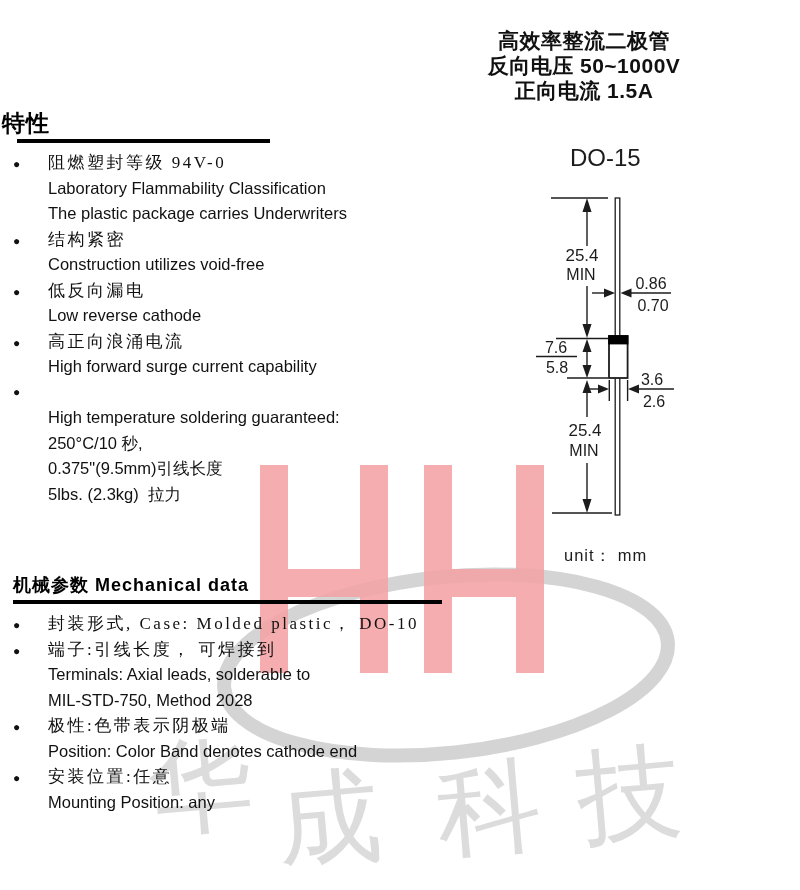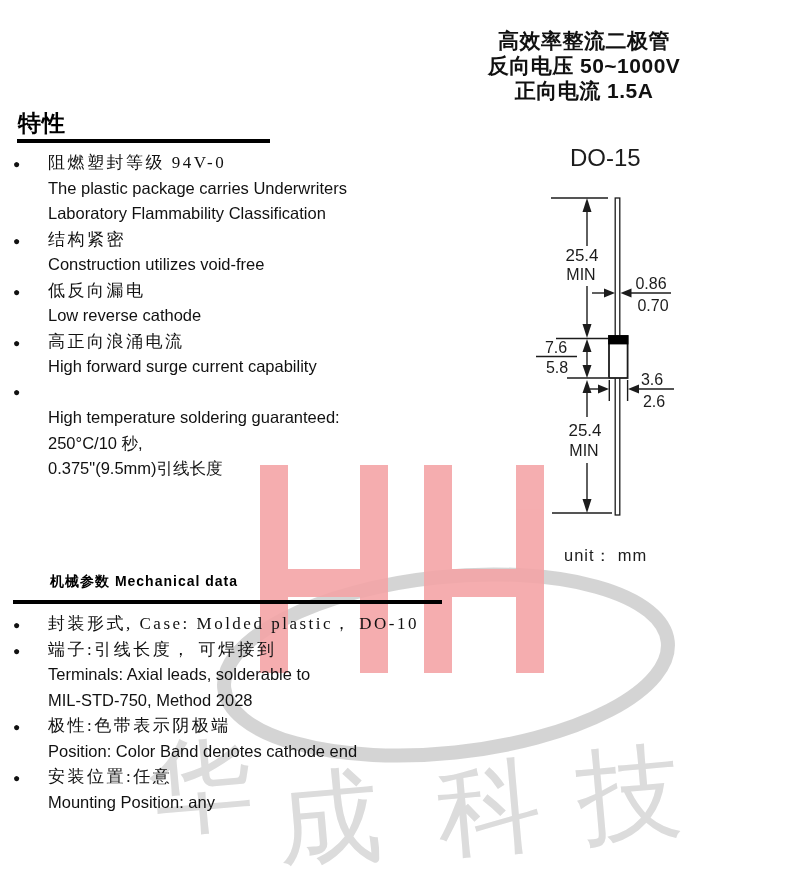--- a/index.html
+++ b/index.html
@@ -9,22 +9,22 @@
   }
   
   #watermark{position:absolute;left:0;top:0;width:800px;height:890px;z-index:0;}
   
   .hdr{
     position:absolute;top:19px;right:6px;width:420px;text-align:center;
     font-weight:bold;font-size:21px;line-height:25px;letter-spacing:.5px;z-index:2;margin-top:9px;
   }
   
   .sec-head{position:absolute;font-weight:bold;color:#000;z-index:2;letter-spacing:1px;}
-  #feat-head{left:18px;top:108px;font-size:23px;}
-  #mech-head{left:13px;top:573px;font-size:14px;margin-left:37px;}
+  #feat-head{left:2px;top:108px;font-size:23px;}
+  #mech-head{left:13px;top:573px;font-size:18px;}
   .rule{position:absolute;background:#000;height:4px;z-index:2;}
   #feat-rule{left:17px;top:139px;width:253px;}
   #mech-rule{left:13px;top:600px;width:429px;}
   
   .blist{position:absolute;left:13px;z-index:2;}
   #feat-list{top:150px;width:500px;}
   #mech-list{top:611px;width:540px;}
   .bline{display:flex;align-items:baseline;height:25.5px;line-height:25.5px;white-space:pre;}
   .bullet{width:35px;flex:0 0 35px;font-size:12px;line-height:25.5px;}
   .txt-zh{font-size:17px;letter-spacing:2.5px;font-family:"Liberation Serif","DejaVu Serif",serif;}
@@ -61,32 +61,33 @@
   <div class="hdr">
     <div>高效率整流二极管</div>
     <div>反向电压 50~1000V</div>
     <div>正向电流 1.5A</div>
   </div>
 
   <div class="sec-head" id="feat-head">特性</div>
   <div class="rule" id="feat-rule"></div>
   <div class="blist" id="feat-list">
       <div class="bline"><span class="bullet">●</span><span class="txt-zh">阻燃塑封等级 94V-0</span></div>
+      <div class="bline"><span class="bullet"></span><span class="txt-en">Laboratory Flammability Classification</span></div>
       <div class="bline"><span class="bullet"></span><span class="txt-en">The plastic package carries Underwriters</span></div>
-      <div class="bline"><span class="bullet"></span><span class="txt-en">Laboratory Flammability Classification</span></div>
       <div class="bline"><span class="bullet">●</span><span class="txt-zh">结构紧密</span></div>
       <div class="bline"><span class="bullet"></span><span class="txt-en">Construction utilizes void-free</span></div>
       <div class="bline"><span class="bullet">●</span><span class="txt-zh">低反向漏电</span></div>
       <div class="bline"><span class="bullet"></span><span class="txt-en">Low reverse cathode</span></div>
       <div class="bline"><span class="bullet">●</span><span class="txt-zh">高正向浪涌电流</span></div>
       <div class="bline"><span class="bullet"></span><span class="txt-en">High forward surge current capability</span></div>
       <div class="bline"><span class="bullet">●</span></div>
       <div class="bline"><span class="bullet"></span><span class="txt-en">High temperature soldering guaranteed:</span></div>
       <div class="bline"><span class="bullet"></span><span class="txt-en">250°C/10 秒,</span></div>
       <div class="bline"><span class="bullet"></span><span class="txt-en">0.375"(9.5mm)引线长度</span></div>
+      <div class="bline"><span class="bullet"></span><span class="txt-en">5lbs. (2.3kg)  拉力</span></div>
     </div>
 
   <div class="sec-head" id="mech-head">机械参数 Mechanical data</div>
   <div class="rule" id="mech-rule"></div>
   <div class="blist" id="mech-list">
       <div class="bline"><span class="bullet">●</span><span class="txt-zh">封装形式, Case: Molded plastic， DO-10</span></div>
       <div class="bline"><span class="bullet">●</span><span class="txt-zh">端子:引线长度， 可焊接到</span></div>
       <div class="bline"><span class="bullet"></span><span class="txt-en">Terminals: Axial leads, solderable to</span></div>
       <div class="bline"><span class="bullet"></span><span class="txt-en">MIL-STD-750, Method 2028</span></div>
       <div class="bline"><span class="bullet">●</span><span class="txt-zh">极性:色带表示阴极端</span></div>

